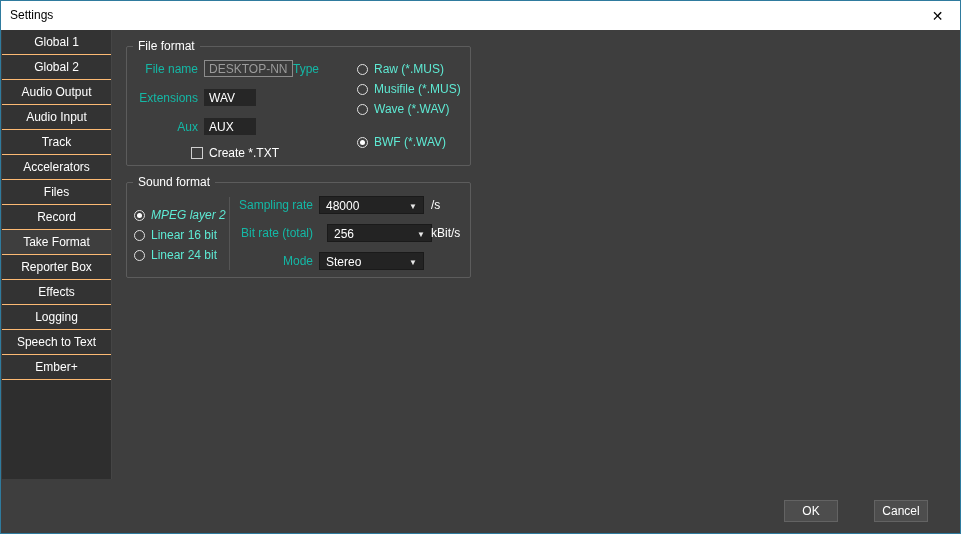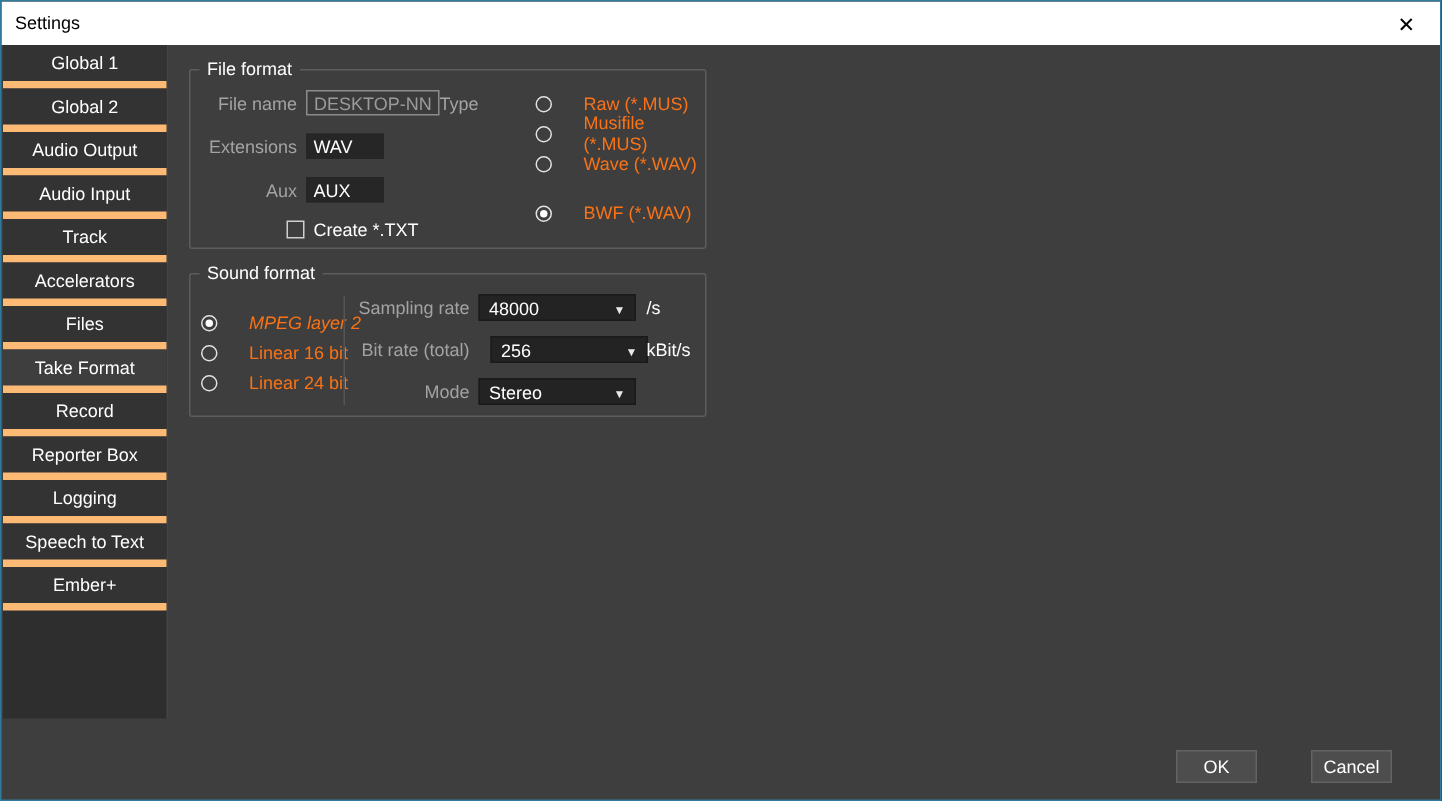--- a/index.html
+++ b/index.html
@@ -11,36 +11,36 @@
   }
   
   .titlebar { position:absolute; top:0; left:0; right:0; height:29px; background:#ffffff; }
   .title { position:absolute; left:9px; top:7px; color:#000; font-size:12px; }
   .close-btn { position:absolute; right:0; top:0; width:45px; height:29px;
     display:flex; align-items:center; justify-content:center; color:#000; font-size:14px; cursor:default; }
   
   .sidebar { position:absolute; left:1px; top:29px; width:110px; height:449px;
     background:#2e2e2e; border-right:1px solid #454545; box-sizing:border-box; }
   .side-item { height:24px; line-height:24px; text-align:center; color:#fff;
-    background:#333333; border-bottom:5px solid #fdba74; cursor:default; }
+    background:#333333; border-bottom:1px solid #fdba74; cursor:default; }
   .side-item.selected { background:#3e3e3e; }
   
   .group { position:absolute; border:1px solid #5c5c5c; border-radius:2px; box-sizing:border-box; }
   .legend { position:absolute; top:-8px; left:6px; background:#3e3e3e; padding:0 5px;
     color:#fff; line-height:15px; white-space:nowrap; }
   #group-file  { left:125px; top:45px;  width:345px; height:120px; }
   #group-sound { left:125px; top:181px; width:345px; height:96px; }
-  .lbl { position:absolute; color:#a3a3a3; text-align:right; white-space:nowrap; }
+  .lbl { position:absolute; color:#14b8a6; text-align:right; white-space:nowrap; }
   
   .field { position:absolute; height:17px; box-sizing:border-box; padding:0 4px;
     font-family:"Liberation Sans", sans-serif; font-size:12px; outline:none; }
   .field.disabled { background:#3b3b3b; border:1px solid #8c8c8c; color:#9b9b9b; }
   .field.normal   { background:#262626; border:1px solid #262626; color:#ffffff; }
   
-  .radio-row { position:absolute; display:flex; align-items:center; height:14px; color:#f97316; cursor:default;gap:15px; }
+  .radio-row { position:absolute; display:flex; align-items:center; height:14px; color:#5eead4; cursor:default; }
   .radio-circle { width:11px; height:11px; border:1px solid #e2e2e2; border-radius:50%;
     box-sizing:border-box; position:relative; margin-right:6px; flex:0 0 auto; }
   .radio-row.checked .radio-circle::after { content:""; position:absolute; left:2px; top:2px;
     width:5px; height:5px; border-radius:50%; background:#fff; }
   .check-row { position:absolute; display:flex; align-items:center; height:14px; color:#fff; cursor:default; }
   .checkbox { width:12px; height:12px; border:1px solid #cfcfcf; box-sizing:border-box;
     background:transparent; margin-right:6px; flex:0 0 auto; }
   
   .dd { position:absolute; width:105px; height:18px; box-sizing:border-box;
     background:#232323; border:1px solid #1a1a1a; color:#fff; cursor:default; }
@@ -69,23 +69,24 @@
   </div>
 
   <div class="sidebar">
     <div class="side-item">Global 1</div>
     <div class="side-item">Global 2</div>
     <div class="side-item">Audio Output</div>
     <div class="side-item">Audio Input</div>
     <div class="side-item">Track</div>
     <div class="side-item">Accelerators</div>
     <div class="side-item">Files</div>
+    <div class="side-item">Record</div>
     <div class="side-item selected">Take Format</div>
-    <div class="side-item">Record</div>
     <div class="side-item">Reporter Box</div>
+    <div class="side-item">Effects</div>
     <div class="side-item">Logging</div>
     <div class="side-item">Speech to Text</div>
     <div class="side-item">Ember+</div>
   </div>
 
   <div class="group" id="group-file">
     <span class="legend">File format</span>
 
     <div class="lbl" style="left:0; width:71px; top:14px; line-height:16px;">File name</div>
     <input class="field disabled" style="left: 77px; top: 13px; width: 89px;" readonly="" value="DESKTOP-NNI">

